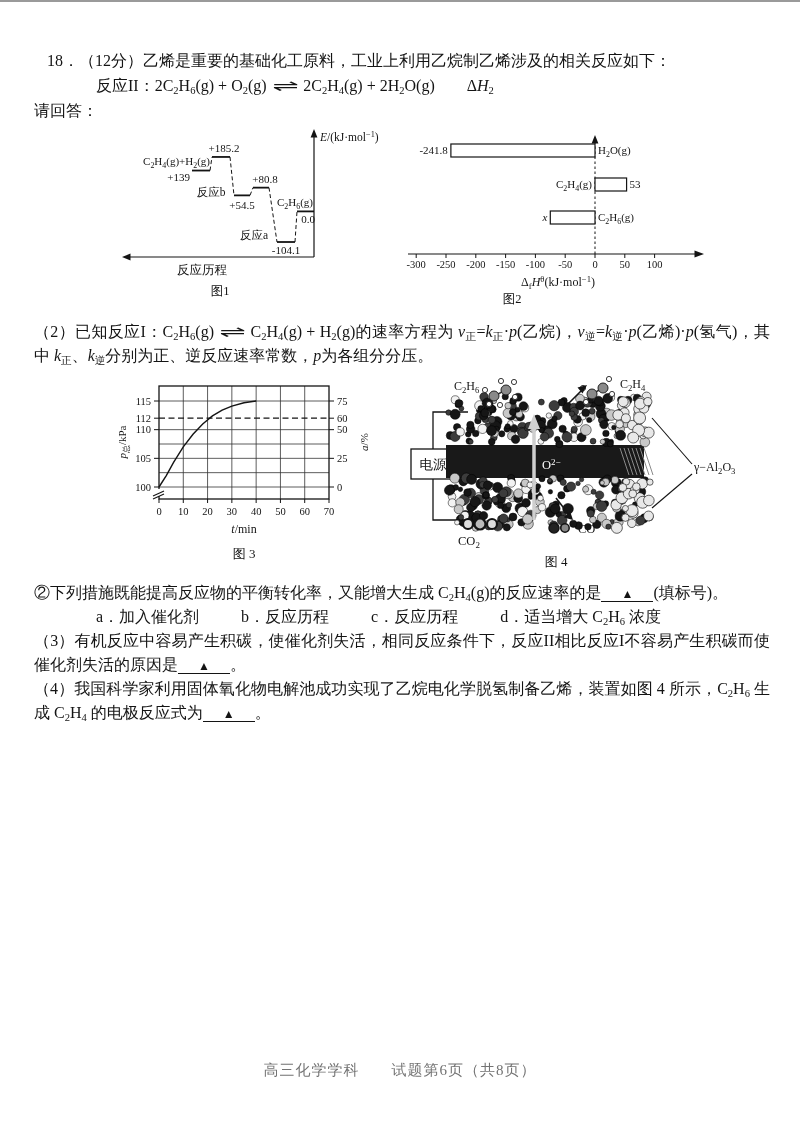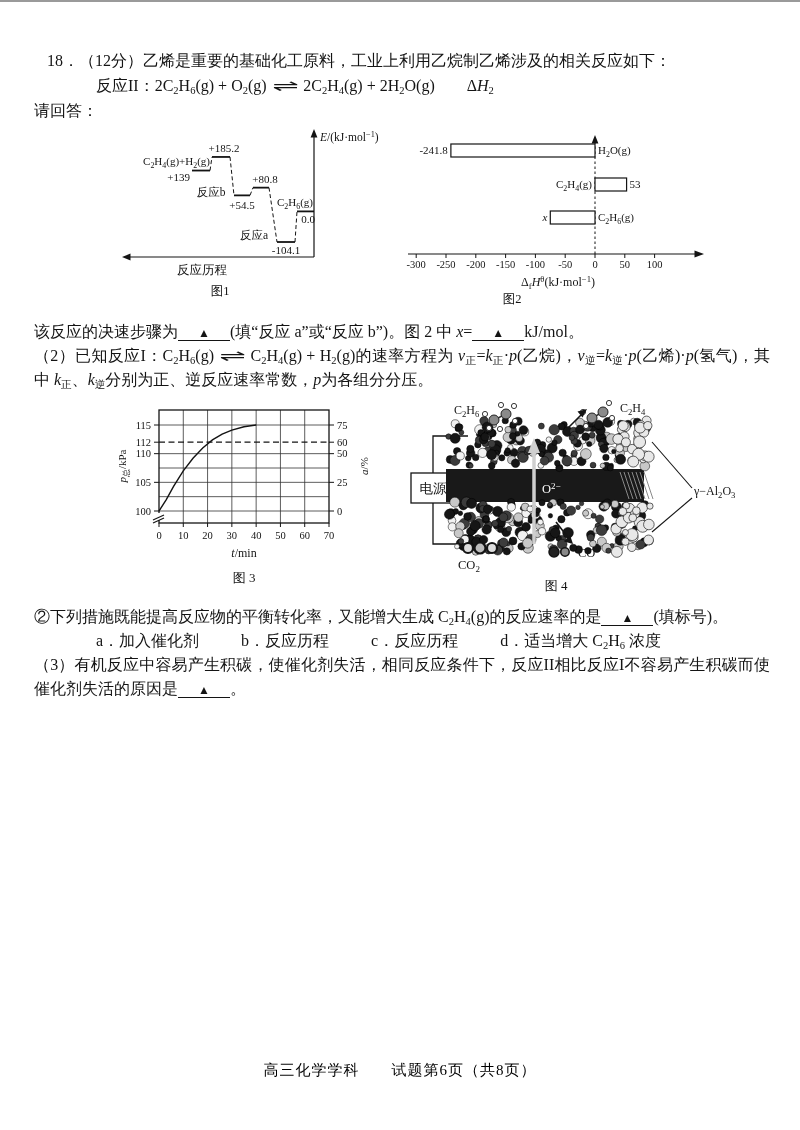--- a/index.html
+++ b/index.html
@@ -17,21 +17,21 @@
   .blank{display:inline-block;min-width:52px;border-bottom:1.5px solid #141414;
          text-align:center;font-size:12px;line-height:13px;padding:0 3px;vertical-align:baseline}
   .eq{display:inline-block;transform:scaleX(2.1);margin:0 12px;
       font-family:"DejaVu Sans",sans-serif;font-size:15px}
   .figrow{display:flex;align-items:flex-start;gap:4px;margin:4px 0 2px 50px}
   .figrow2{margin-left:70px;gap:14px}
   .fig{flex:0 0 auto}
   .options{padding-left:62px}
   .opt{margin-right:38px;display:inline-block}
   footer{position:absolute;left:0;top:1056px;width:100%;text-align:center;
-         font-size:15px;letter-spacing:1px;color:#000000}
+         font-size:15px;letter-spacing:1px;color:#737373}
   svg text{font-family:"Liberation Serif","DejaVu Serif",serif}
 </style>
 </head>
 <body>
 
 <div class="page">
   <main>
     <p class="line q">18．（12分）乙烯是重要的基础化工原料，工业上利用乙烷制乙烯涉及的相关反应如下：</p>
     <p class="line indent1">反应II：2C<sub>2</sub>H<sub>6</sub>(g) + O<sub>2</sub>(g)<span class="eq">⇌</span>2C<sub>2</sub>H<sub>4</sub>(g) + 2H<sub>2</sub>O(g)　　Δ<span class="it">H</span><sub>2</sub></p>
     <p class="line">请回答：</p>
@@ -97,21 +97,20 @@
             <text x="192" y="61" font-size="11" text-anchor="end" fill="#141414"><tspan dy="0">C</tspan><tspan dy="3.2" font-size="7.92">2</tspan><tspan dy="-3.2">H</tspan><tspan dy="3.2" font-size="7.92">4</tspan><tspan dy="-3.2">(g)</tspan></text>
             <text x="229.588" y="61" font-size="11" text-anchor="start" fill="#141414"><tspan dy="0">53</tspan></text>
             <rect x="150.3" y="84" width="44.69999999999999" height="13" fill="#fff" stroke="#141414" stroke-width="1.2"></rect>
             <text x="147.3" y="94" font-size="11" text-anchor="end" fill="#141414"><tspan dy="0" font-style="italic">x</tspan></text>
             <text x="198" y="94" font-size="11" text-anchor="start" fill="#141414"><tspan dy="0">C</tspan><tspan dy="3.2" font-size="7.92">2</tspan><tspan dy="-3.2">H</tspan><tspan dy="3.2" font-size="7.92">6</tspan><tspan dy="-3.2">(g)</tspan></text>
             <text x="158" y="159" font-size="12" text-anchor="middle" fill="#141414"><tspan dy="0">Δ</tspan><tspan dy="3.2" font-size="8.64">f</tspan><tspan dy="-3.2" font-style="italic">H</tspan><tspan dy="-4" font-size="8.64">θ</tspan><tspan dy="4">(kJ·mol</tspan><tspan dy="-4" font-size="8.64">−1</tspan><tspan dy="4">)</tspan></text>
             <text x="112" y="176" font-size="12.5" text-anchor="middle" fill="#141414"><tspan dy="0">图2</tspan></text>
           </svg></div>
     </div>
 
-    <p class="para">该反应的决速步骤为<span class="blank">▲</span>(填“反应 a”或“反应 b”)。图 2 中 <span class="it">x</span>=<span class="blank">▲</span>kJ/mol。</p>
     <p class="para">（2）已知反应I：C<sub>2</sub>H<sub>6</sub>(g)<span class="eq">⇌</span>C<sub>2</sub>H<sub>4</sub>(g) + H<sub>2</sub>(g)的速率方程为 <span class="it">v</span><sub>正</sub>=<span class="it">k</span><sub>正</sub>·<span class="it">p</span>(乙烷)，<span class="it">v</span><sub>逆</sub>=<span class="it">k</span><sub>逆</sub>·<span class="it">p</span>(乙烯)·<span class="it">p</span>(氢气)，其中 <span class="it">k</span><sub>正</sub>、<span class="it">k</span><sub>逆</sub>分别为正、逆反应速率常数，<span class="it">p</span>为各组分分压。</p>
 
     <div class="figrow figrow2">
       <div id="fig3" class="fig"><svg width="288" height="196" viewBox="0 0 288 196">
             <line x1="79.28571428571428" y1="14" x2="79.28571428571428" y2="127" stroke="#333" stroke-width="0.8"></line>
             <line x1="103.57142857142857" y1="14" x2="103.57142857142857" y2="127" stroke="#333" stroke-width="0.8"></line>
             <line x1="127.85714285714285" y1="14" x2="127.85714285714285" y2="127" stroke="#333" stroke-width="0.8"></line>
             <line x1="152.14285714285714" y1="14" x2="152.14285714285714" y2="127" stroke="#333" stroke-width="0.8"></line>
             <line x1="176.42857142857142" y1="14" x2="176.42857142857142" y2="127" stroke="#333" stroke-width="0.8"></line>
             <line x1="200.7142857142857" y1="14" x2="200.7142857142857" y2="127" stroke="#333" stroke-width="0.8"></line>
@@ -606,16 +605,17 @@
     </div>
 
     <p class="para">②下列措施既能提高反应物的平衡转化率，又能增大生成 C<sub>2</sub>H<sub>4</sub>(g)的反应速率的是<span class="blank">▲</span>(填标号)。</p>
     <p class="para options">
       <span class="opt">a．加入催化剂</span>
       <span class="opt">b．反应历程</span>
       <span class="opt">c．反应历程</span>
       <span class="opt">d．适当增大 C<sub>2</sub>H<sub>6</sub> 浓度</span>
     </p>
     <p class="para">（3）有机反应中容易产生积碳，使催化剂失活，相同反应条件下，反应II相比反应I不容易产生积碳而使催化剂失活的原因是<span class="blank">▲</span>。</p>
+    <p class="para">（4）我国科学家利用固体氧化物电解池成功实现了乙烷电化学脱氢制备乙烯，装置如图 4 所示，C<sub>2</sub>H<sub>6</sub> 生成 C<sub>2</sub>H<sub>4</sub> 的电极反应式为<span class="blank">▲</span>。</p>
   </main>
 
   <footer>高三化学学科　　试题第6页（共8页）</footer>
 </div>
 
 </body></html>

